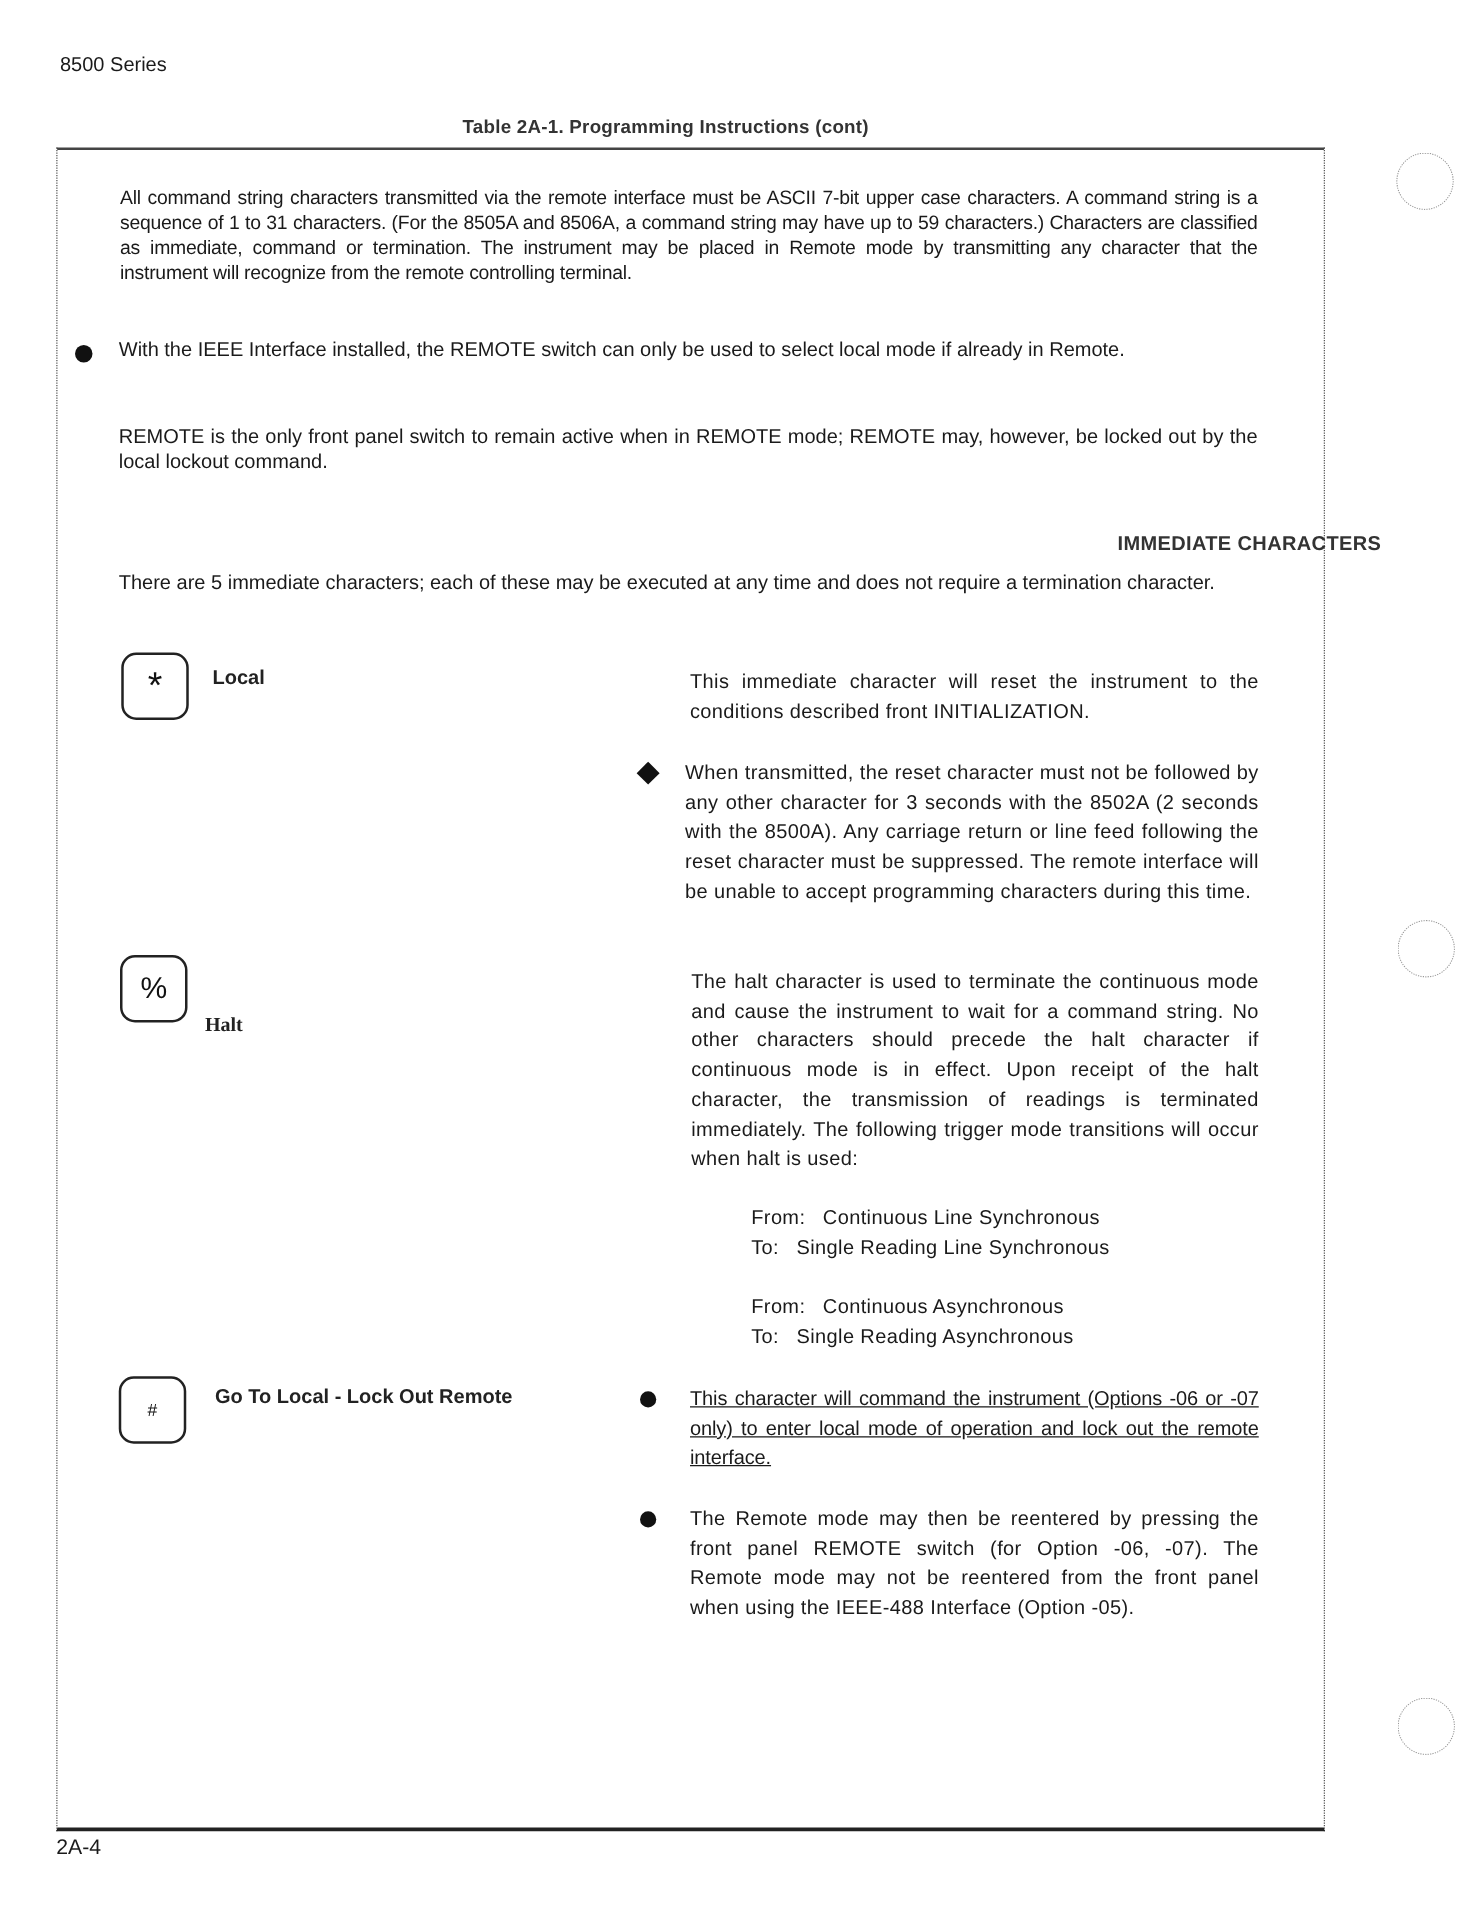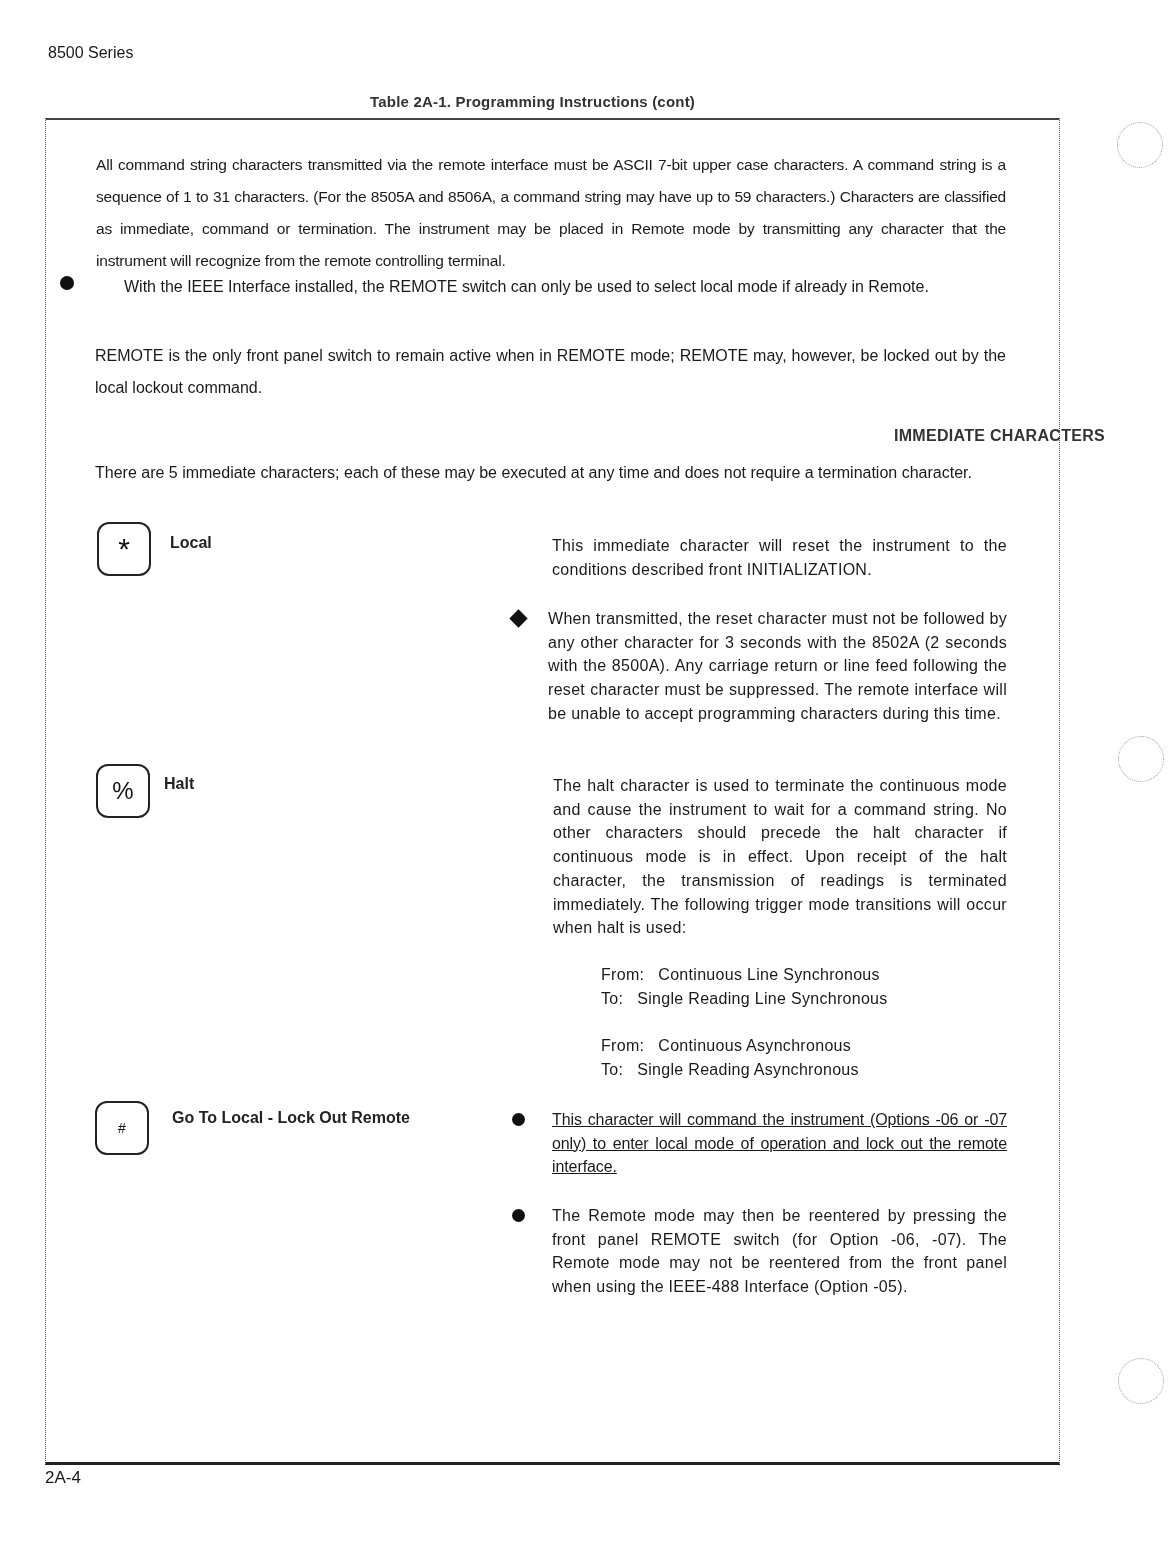--- a/index.html
+++ b/index.html
@@ -12,40 +12,40 @@
     }
     .abs { position: absolute; }
     .series { left: 48px; top: 44px; font-size: 16px; }
     .table-title { left: 370px; top: 93px; font-size: 15px; font-weight: bold; color: #333; letter-spacing: 0.2px; }
     .frame {
       left: 45px; top: 118px; width: 1015px; height: 1347px;
       border: 1px dotted #555;
       border-top: 2px solid #444;
       border-bottom: 3px solid #222;
     }
-    .para { font-size: 16px; line-height: 32px; text-align: justify; }
+    .para { font-size: 16px; line-height: 20px; text-align: justify; }
     .p-intro { left: 96px; top: 149px; width: 910px; font-size: 15.5px; letter-spacing: -0.2px; }
     .bullet-big { width: 14px; height: 14px; border-radius: 50%; background: #111; }
     .b1 { left: 60px; top: 276px; }
-    .p-ieee { left: 95px; top: 271px; width: 911px; margin-left: 29px; }
+    .p-ieee { left: 95px; top: 271px; width: 911px; }
     .p-remote { left: 95px; top: 340px; width: 911px; }
     .heading { left: 0; width: 1105px; top: 427px; text-align: right; font-size: 16px; font-weight: bold; color: #333; letter-spacing: 0.3px; }
     .p-there { left: 95px; top: 457px; width: 911px; }
 
     .key {
       width: 54px; height: 54px; border: 2px solid #222; border-radius: 12px;
       display: flex; align-items: center; justify-content: center;
       font-size: 24px; color: #111; background: #fff;
     }
     .key-reset { left: 97px; top: 522px; font-size: 30px; }
     .key-halt { left: 96px; top: 764px; }
     .key-gtl { left: 95px; top: 1101px; font-size: 14px; }
     .key-label { font-size: 16px; font-weight: bold; color: #222; }
     .lbl-reset { left: 170px; top: 534px; }
-    .lbl-halt { left: 164px; top: 775px; }
+    .lbl-halt { left: 164px; top: 812px; font-family: Liberation Serif, serif; }
     .lbl-gtl { left: 172px; top: 1109px; }
 
     .rcol { font-size: 16px; line-height: 23.7px; text-align: justify; letter-spacing: 0.3px; }
     .r-reset1 { left: 552px; top: 534px; width: 455px; }
     .diamond { left: 512px; top: 612px; width: 13px; height: 13px; background: #111; transform: rotate(45deg); }
     .r-reset2 { left: 548px; top: 607px; width: 459px; }
     .r-halt { left: 553px; top: 774px; width: 454px; }
     .trans { font-size: 16px; line-height: 24px; letter-spacing: 0.3px; }
     .t1 { left: 601px; top: 963px; }
     .t2 { left: 601px; top: 1034px; }

